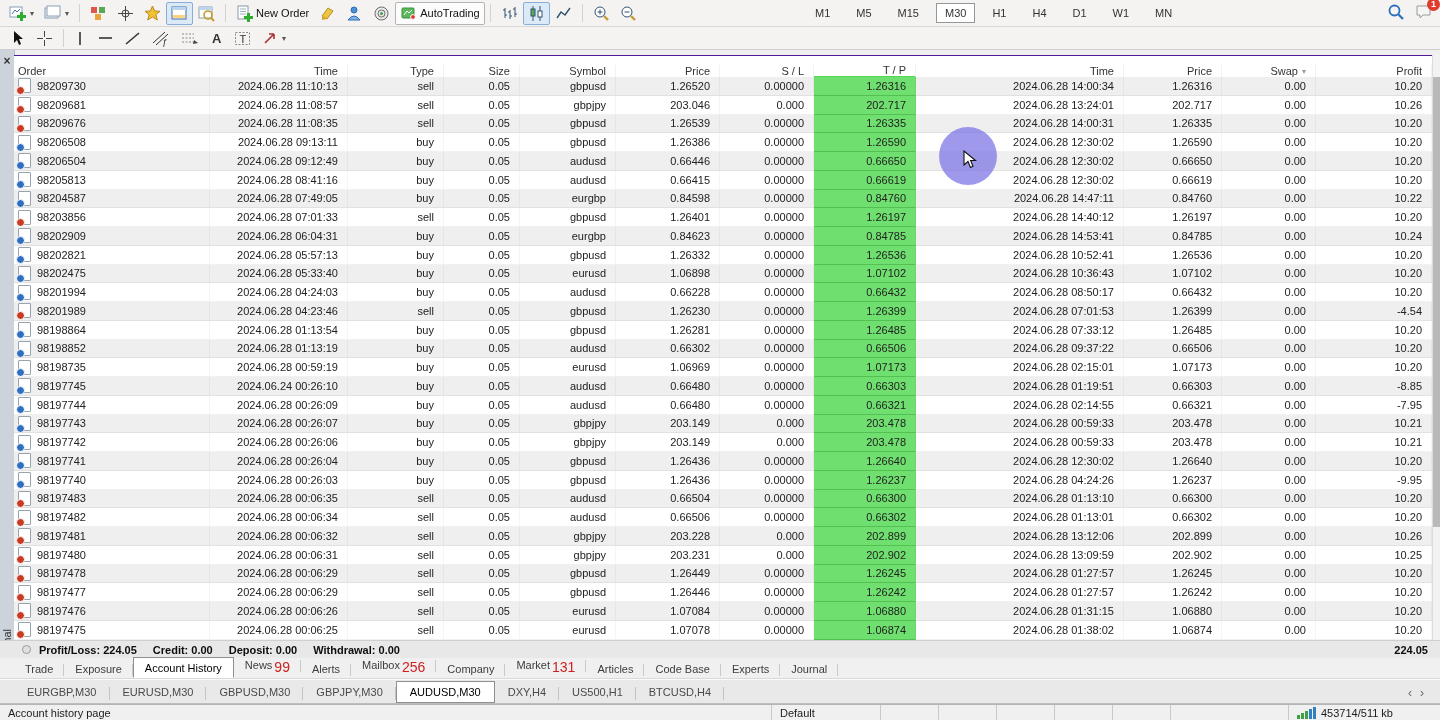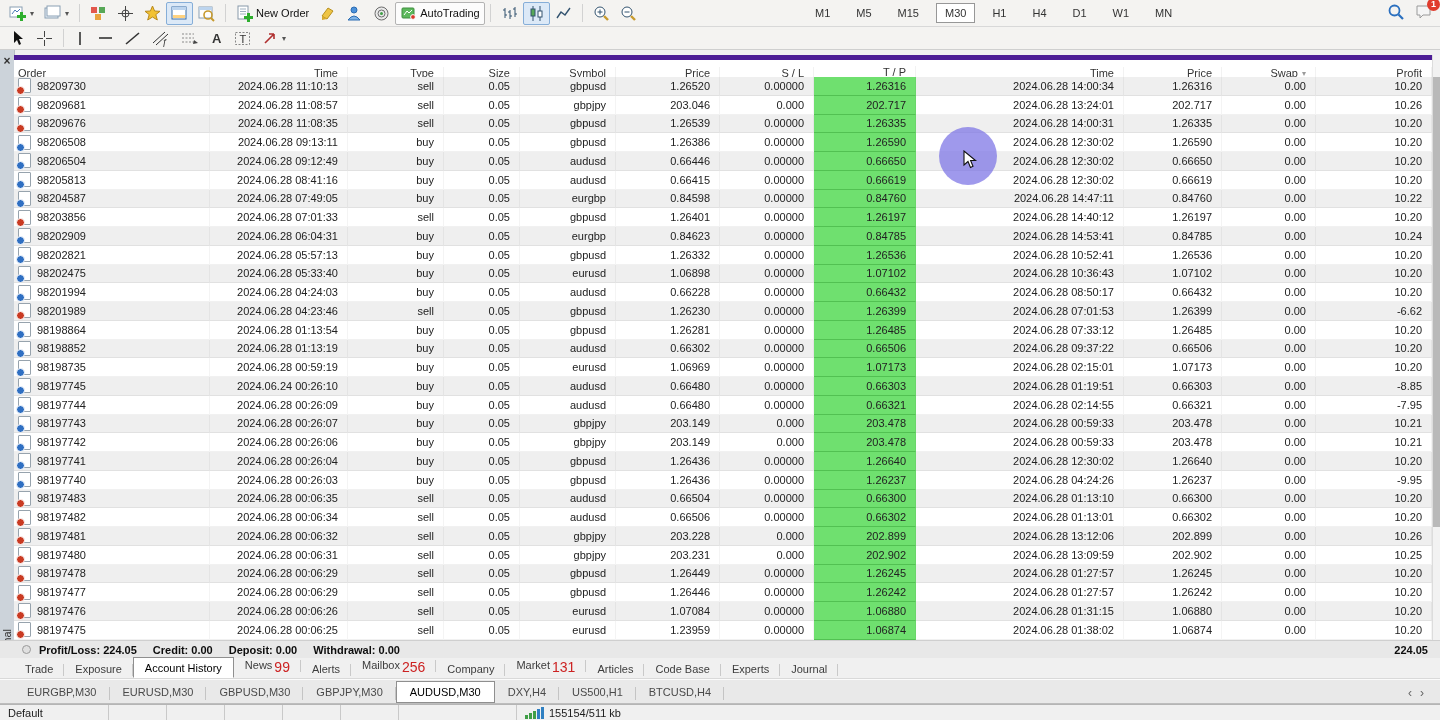--- a/index.html
+++ b/index.html
@@ -29,21 +29,21 @@
 
   
   .vstrip{position:absolute;left:0;top:50px;width:14px;height:629px;background:#ccd3da;border-right:1px solid #b7bdc4;}
   .vstrip span{position:absolute;bottom:8px;left:1px;writing-mode:vertical-rl;transform:rotate(180deg);
                font-size:11px;color:#333;}
   .xclose{position:absolute;left:1px;top:56px;width:12px;height:12px;line-height:11px;text-align:center;
           color:#333;font-size:12px;font-weight:bold;z-index:6;}
 
   
   .thead{position:absolute;left:14px;top:55px;width:1418px;height:32px;background:#fff;display:flex;
-         border-top:5px solid #4c1d95;border-bottom:1px solid #d6d6d6;box-sizing:border-box;align-items:center;color:#333;}
+         border-top:1px solid #4c1d95;border-bottom:1px solid #d6d6d6;box-sizing:border-box;align-items:center;color:#333;}
   .thead .cell{border-right:1px solid rgba(0,0,0,0.05);border-bottom:none;}
   .thead .cell.c7{background:#fff;border-bottom:3px solid #57d657;}
   .rows{position:absolute;left:14px;top:77px;width:1418px;}
   .trow{display:flex;height:18.76px;align-items:stretch;}
   .trow.odd{background:#efefef;}
   .trow.even{background:#fff;}
   .cell{display:flex;align-items:center;justify-content:flex-end;padding-right:9px;box-sizing:border-box;
         border-right:1px solid rgba(0,0,0,0.045);border-bottom:1px solid rgba(0,0,0,0.05);
         white-space:nowrap;overflow:hidden;}
   .c0{width:196px;justify-content:flex-start;padding-left:4px;gap:6px;}
@@ -658,21 +658,21 @@
         <div class="cell c1">2024.06.28 04:23:46</div>
         <div class="cell c2">sell</div>
         <div class="cell c3">0.05</div>
         <div class="cell c4">gbpusd</div>
         <div class="cell c5">1.26230</div>
         <div class="cell c6">0.00000</div>
         <div class="cell c7">1.26399</div>
         <div class="cell c8">2024.06.28 07:01:53</div>
         <div class="cell c9">1.26399</div>
         <div class="cell c10">0.00</div>
-        <div class="cell c11">-6.62</div>
+        <div class="cell c11">-4.54</div>
       </div>
       <div class="trow even buy">
         <div class="cell c0">
           <span class="doc">
             <i></i>
           </span>
           <span>98198864</span>
         </div>
         <div class="cell c1">2024.06.28 01:13:54</div>
         <div class="cell c2">buy</div>
@@ -975,21 +975,21 @@
         <div class="cell c0">
           <span class="doc">
             <i></i>
           </span>
           <span>98197475</span>
         </div>
         <div class="cell c1">2024.06.28 00:06:25</div>
         <div class="cell c2">sell</div>
         <div class="cell c3">0.05</div>
         <div class="cell c4">eurusd</div>
-        <div class="cell c5">1.23959</div>
+        <div class="cell c5">1.07078</div>
         <div class="cell c6">0.00000</div>
         <div class="cell c7">1.06874</div>
         <div class="cell c8">2024.06.28 01:38:02</div>
         <div class="cell c9">1.06874</div>
         <div class="cell c10">0.00</div>
         <div class="cell c11">10.20</div>
       </div>
     </div>
 
   <div class="sbar">
@@ -1023,36 +1023,37 @@
       <div class="ctab">GBPUSD,M30<span class="tsep"></span></div>
       <div class="ctab">GBPJPY,M30<span class="tsep"></span></div>
       <div class="ctab active">AUDUSD,M30</div>
       <div class="ctab">DXY,H4<span class="tsep"></span></div>
       <div class="ctab">US500,H1<span class="tsep"></span></div>
       <div class="ctab">BTCUSD,H4<span class="tsep"></span></div>
     </div>
   <div class="ctabarrows">‹›</div>
 
   <div class="status">
+    <div class="scell s0">Account history page</div>
     <div class="scell s1">Default</div>
     <div class="scell sm"></div>
     <div class="scell sm"></div>
     <div class="scell sm"></div>
     <div class="scell sm"></div>
     <div class="scell sm"></div>
     <div class="scell sf"></div>
     <div class="scell snet">
       <span class="bars">
           <b style="height:4px"></b>
           <b style="height:6px"></b>
           <b style="height:8px"></b>
           <b style="height:10px"></b>
           <b style="height:12px"></b>
         </span>
-      <span>155154/511 kb</span>
+      <span>453714/511 kb</span>
     </div>
   </div>
 
   <div class="cursor-hl"></div>
   <div class="cursor-ar">
     <svg width="18" height="20">
         <polygon points="2,1 2,15 6,11.5 8.5,17.5 11,16.3 8.6,10.5 13.5,10.5" fill="#fff" stroke="#111" stroke-width="1.1"></polygon>
       </svg>
   </div>
 

